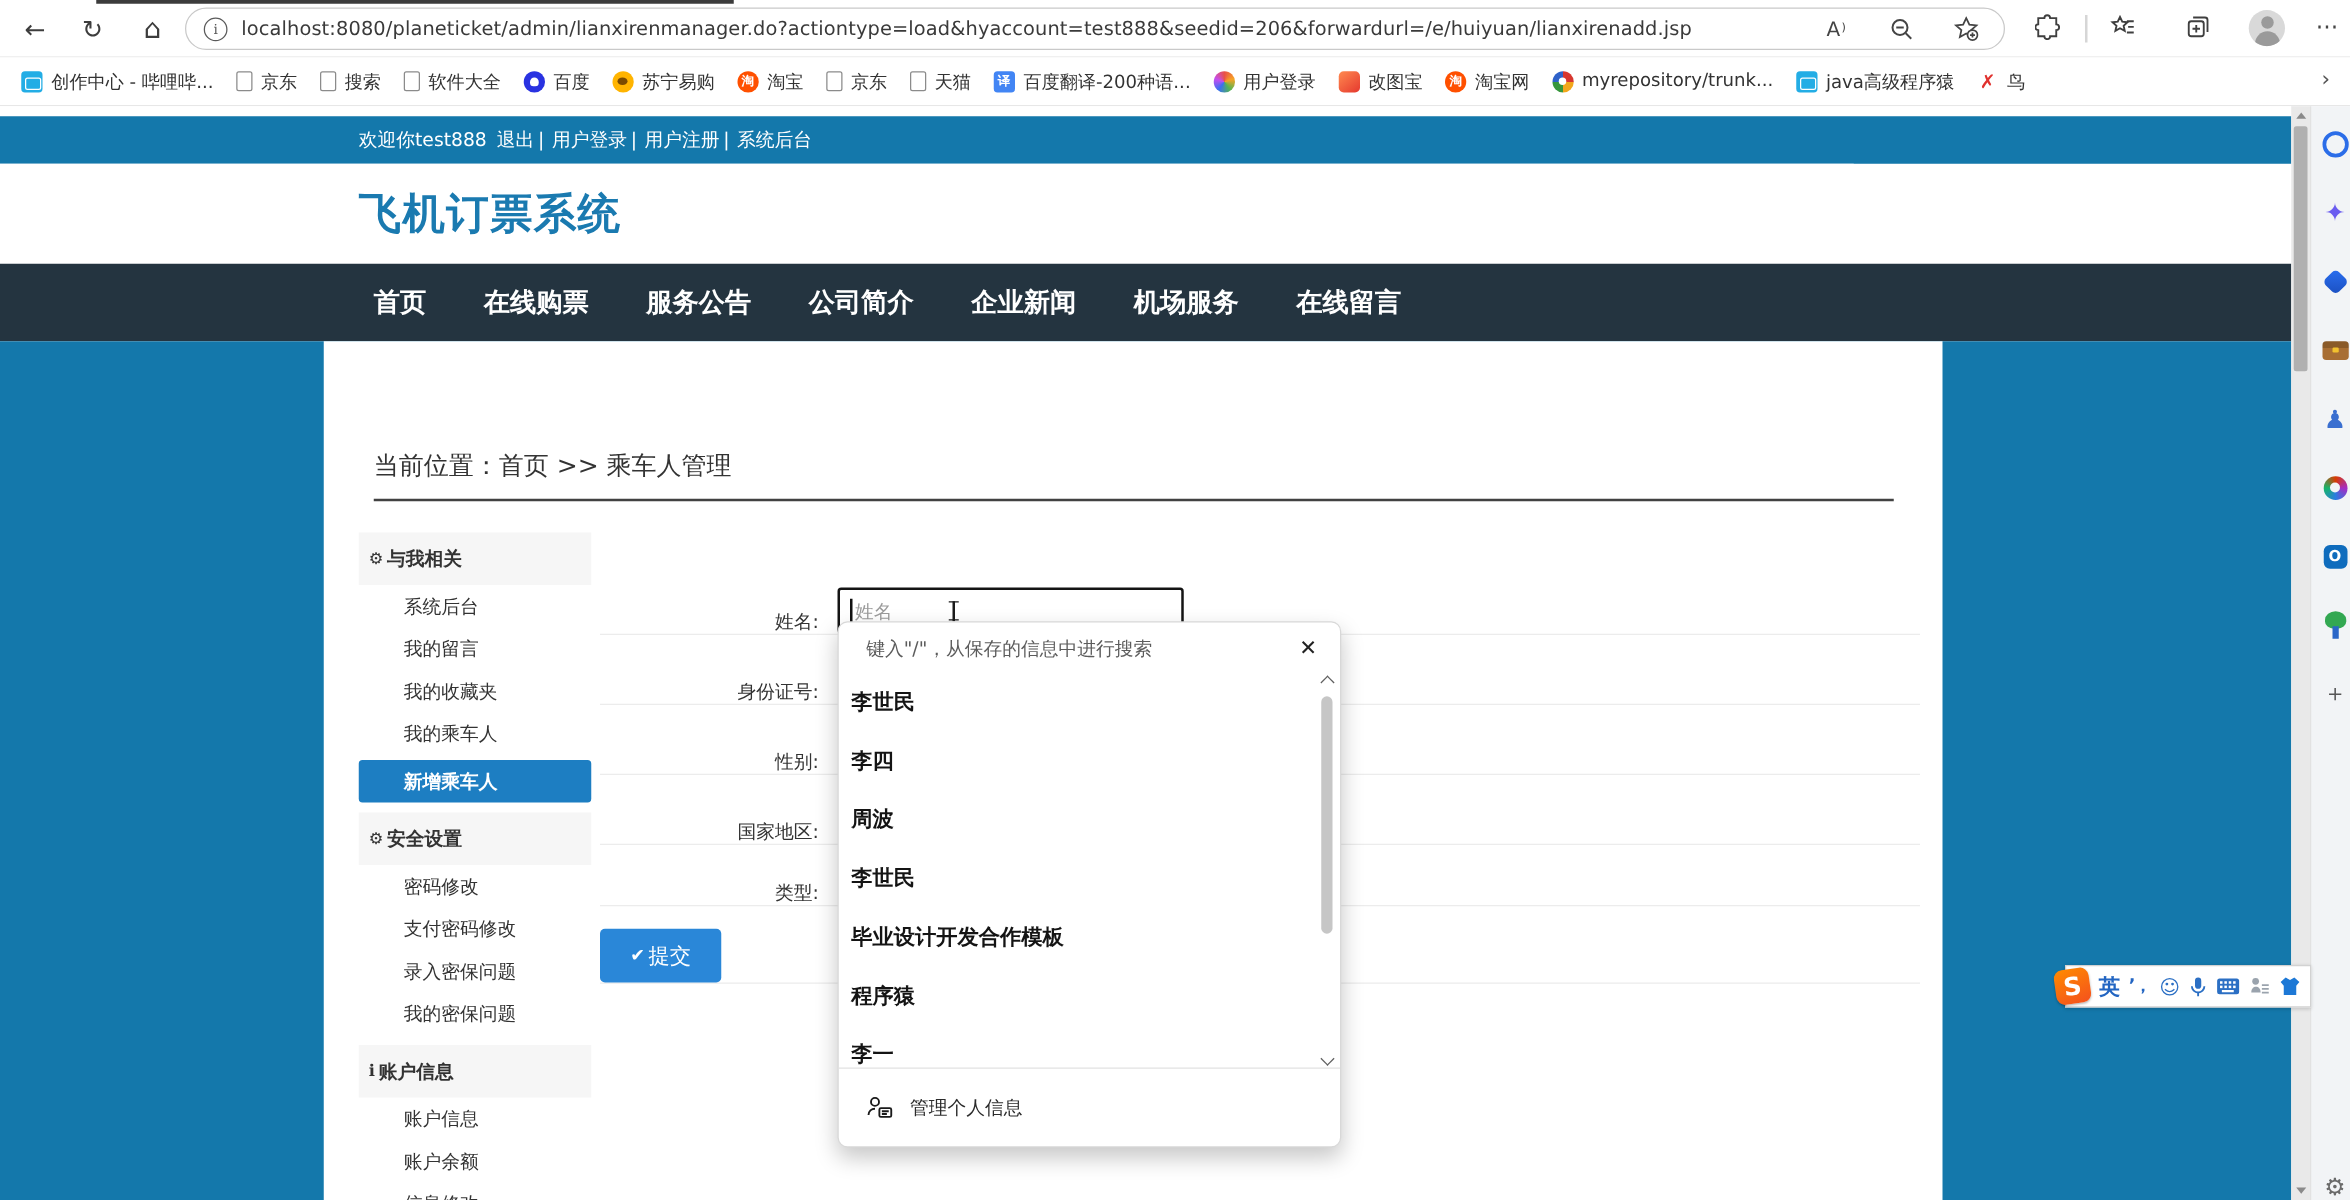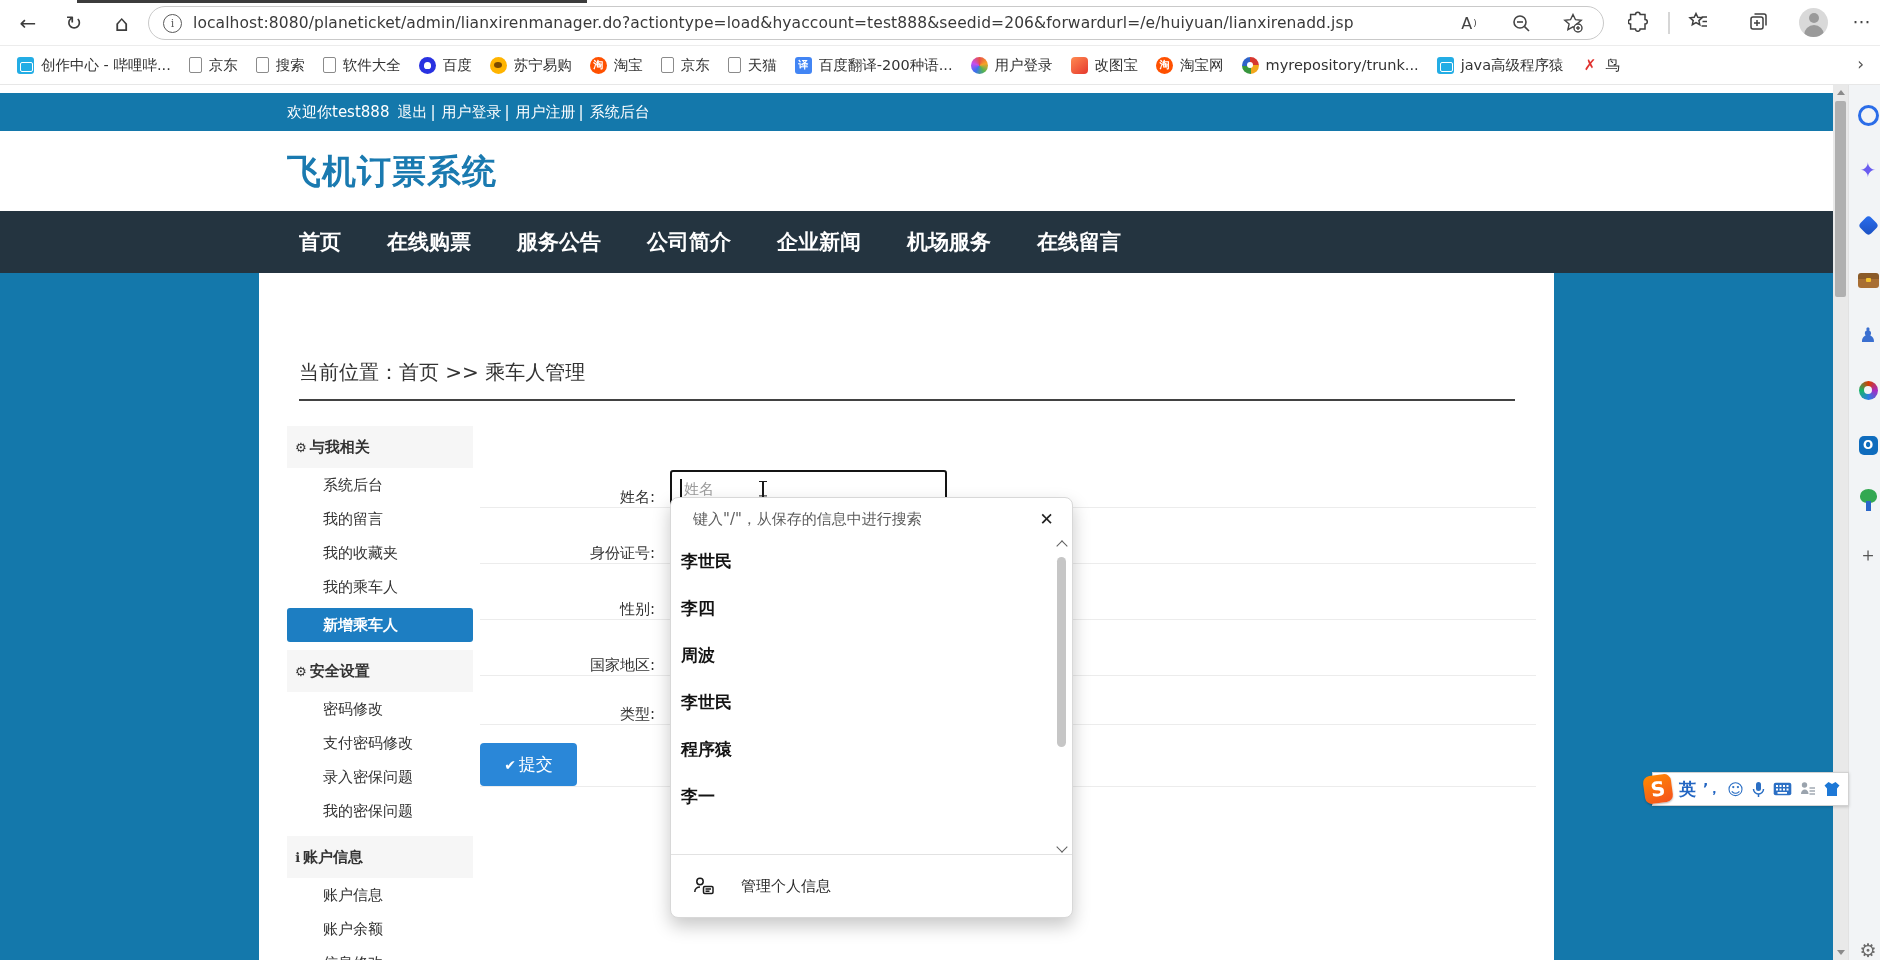--- a/index.html
+++ b/index.html
@@ -94,21 +94,21 @@
   .dropdown{position:absolute;left:670px;top:497px;width:403px;height:421px;background:#fff;border:1px solid #d8d8d8;border-radius:8px;box-shadow:0 8px 18px rgba(0,0,0,.22);z-index:30}
   .dd-hint{position:absolute;left:22px;top:12px;font-size:15px;color:#5c5c5c}
   .dd-close{position:absolute;right:12px;top:7px;width:27px;height:27px;display:flex;align-items:center;justify-content:center;font-size:17px;color:#222;border-radius:4px}
   .dd-list{position:absolute;left:0;top:40px;width:100%;height:316px;overflow:hidden}
   .dd-item{height:47px;display:flex;align-items:center;padding-left:10px;font-size:17px;font-weight:bold;color:#141414}
   .dd-scroll{position:absolute;right:3px;top:42px;width:15px;height:314px}
   .chev{width:8px;height:8px;border-left:1.7px solid #5f5f5f;border-top:1.7px solid #5f5f5f;margin:0 auto}
   .chev-up{transform:rotate(45deg);margin-top:2px}
   .chev-down{transform:rotate(225deg);position:absolute;bottom:3px;left:3.5px}
   .dd-thumb{position:absolute;top:17px;left:3px;width:9px;height:190px;background:#c6c6c6;border-radius:4.5px}
-  .dd-footer{position:absolute;left:0;bottom:0;width:100%;height:63px;border-top:1px solid #e2e2e2;display:flex;align-items:center;padding-left:22px;gap:26px}
+  .dd-footer{position:absolute;left:0;bottom:0;width:100%;height:63px;border-top:1px solid #e2e2e2;display:flex;align-items:center;padding-left:22px;gap:13px}
   .dd-footer-label{font-size:15px;color:#2b2b2b}
 
   
   .vsb{position:absolute;left:1833px;top:85px;width:15px;height:875px;background:#e9e9e9}
   .vsb-thumb{position:absolute;left:2px;top:16px;width:11px;height:196px;background:#b0b0b0;border-radius:2px}
   .tri-up{position:absolute;left:3.5px;top:5px;width:0;height:0;border-left:4px solid transparent;border-right:4px solid transparent;border-bottom:5px solid #8a8a8a}
   .tri-down{position:absolute;left:3.5px;bottom:5px;width:0;height:0;border-left:4px solid transparent;border-right:4px solid transparent;border-top:5px solid #8a8a8a}
 
   
   .rail{position:absolute;left:1848px;top:85px;width:32px;height:875px;background:#f2f4f6;border-left:1px solid #e2e2e2;overflow:hidden}
@@ -359,20 +359,21 @@
 </div>
 
 <div class="dropdown">
   <span class="dd-hint">键入"/"，从保存的信息中进行搜索</span>
   <span class="dd-close">✕</span>
   <div class="dd-list">
     <div class="dd-item">李世民</div>
     <div class="dd-item">李四</div>
     <div class="dd-item">周波</div>
     <div class="dd-item">李世民</div>
+    <div class="dd-item">毕业设计开发合作模板</div>
     <div class="dd-item">程序猿</div>
     <div class="dd-item">李一</div>
   </div>
   <div class="dd-scroll">
     <div class="chev chev-up"></div>
     <div class="dd-thumb"></div>
     <div class="chev chev-down"></div>
   </div>
   <div class="dd-footer">
     <svg width="22" height="20" viewBox="0 0 22 20" fill="none" stroke="#1a1a1a" stroke-width="1.5">

